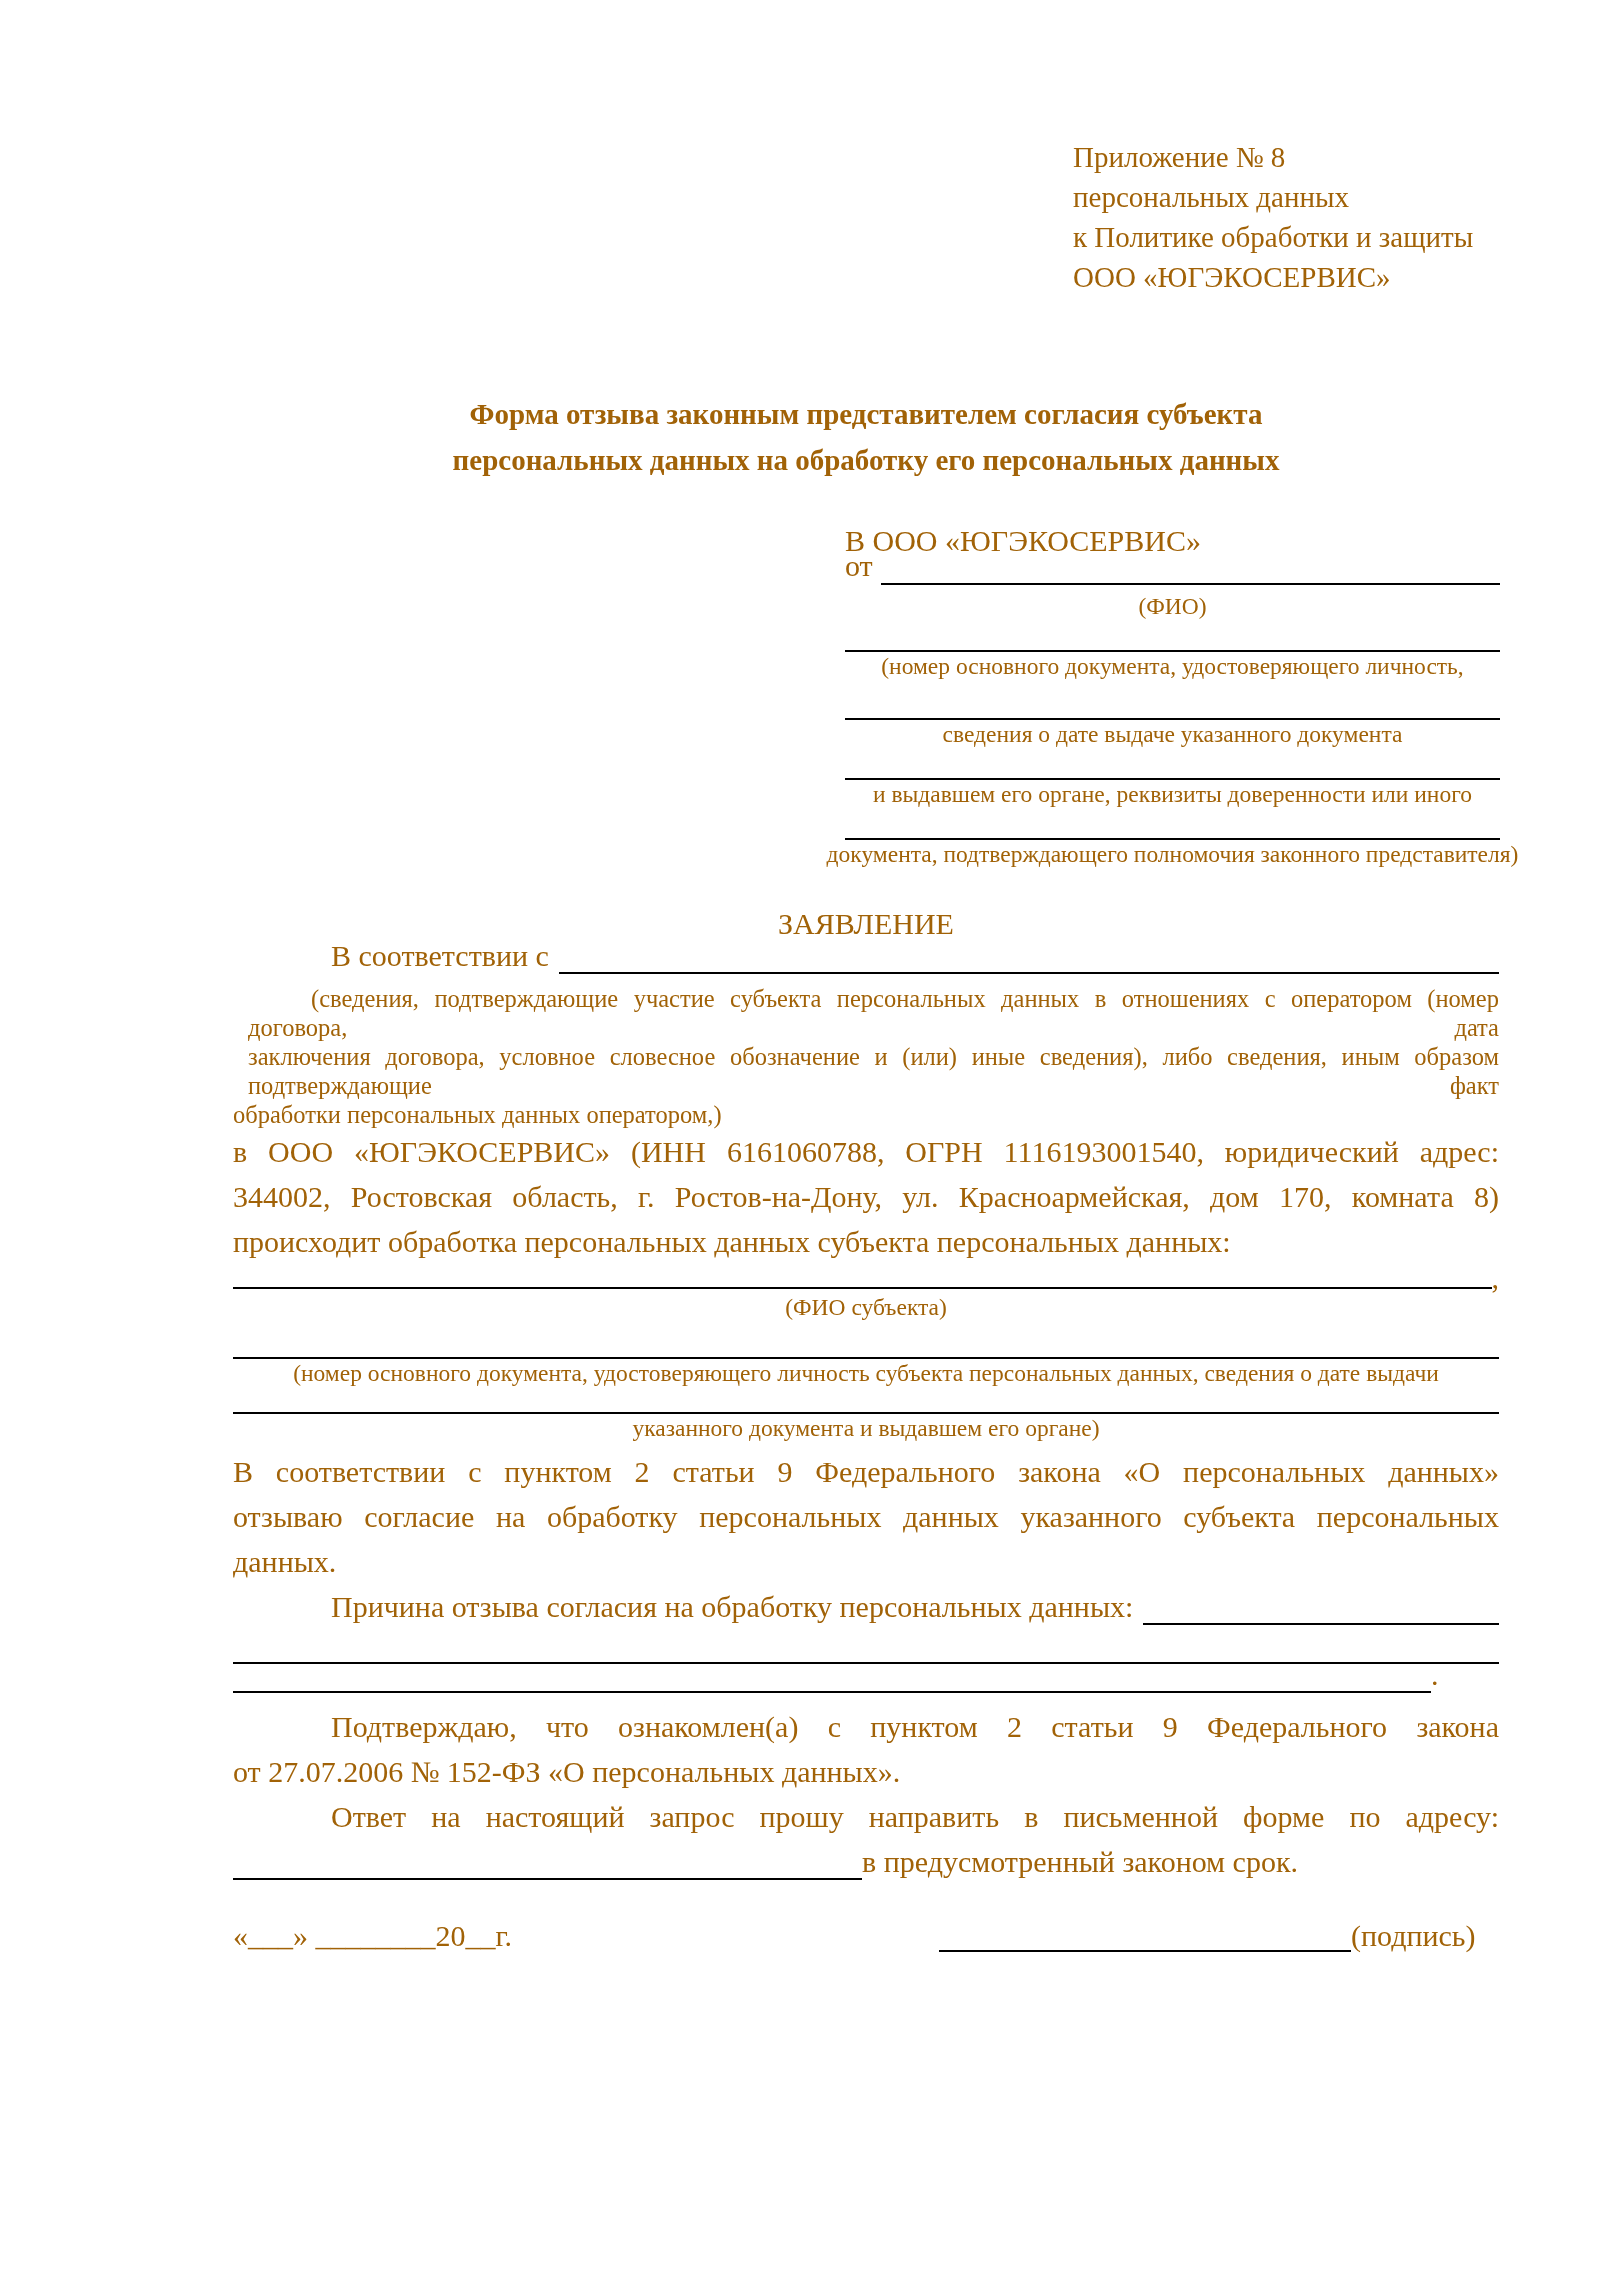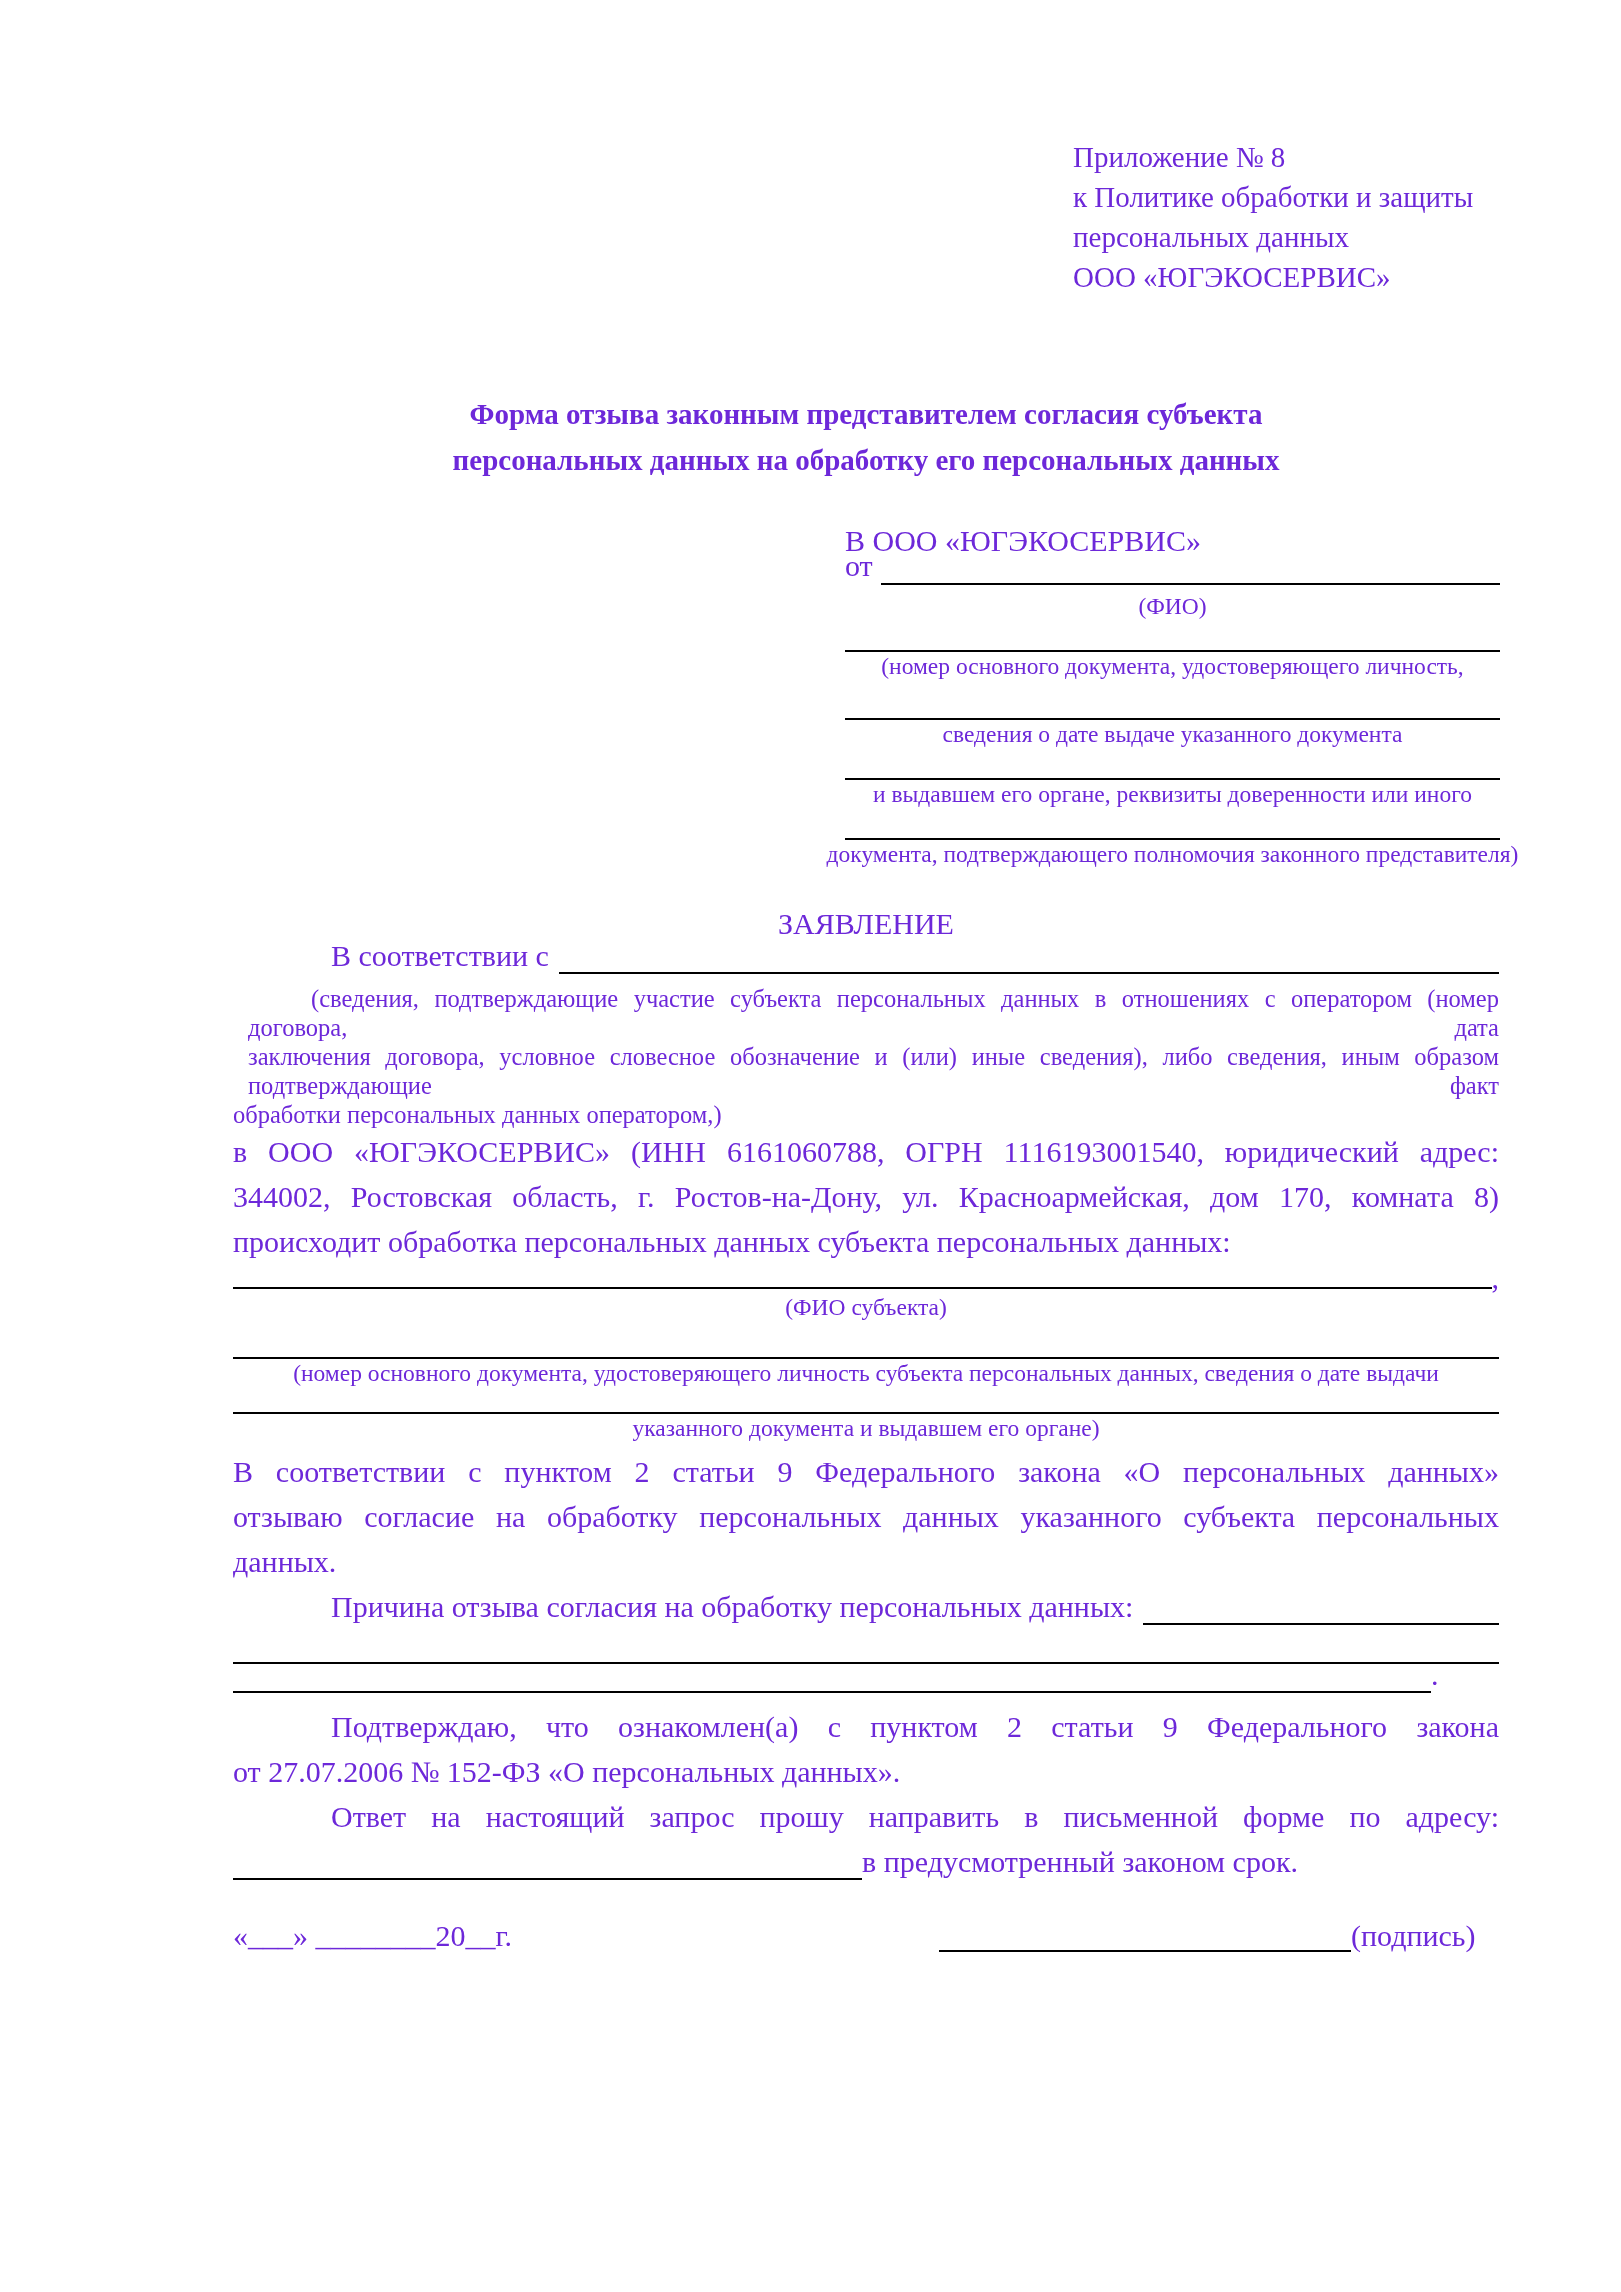--- a/index.html
+++ b/index.html
@@ -1,17 +1,17 @@
 <!DOCTYPE html>
 <html><head>
 <meta charset="utf-8">
 <style>
   html,body{margin:0;padding:0;background:#888;}
   .page{
-    width:1621px;height:2293px;background:#fff;color:#6d28d9;
+    width:1621px;height:2293px;background:#fff;color:#a16207;
     font-family:"Liberation Serif","DejaVu Serif",serif;
     font-size:30px;line-height:45px;
     box-sizing:border-box;position:relative;
     padding:137px 122px 0 233px;
     margin:0 auto;
   }
   
   .appendix{margin-left:840px;font-size:29px;line-height:40px;}
   
   .doc-title{margin-top:94px;text-align:center;font-weight:bold;font-size:29px;line-height:46px;}
@@ -55,22 +55,22 @@
   .sig-part{margin-left:auto;margin-right:23.5px;display:flex;align-items:flex-end;white-space:nowrap;}
   .sig-line{width:412px;border-bottom:2.9px solid #000;margin-bottom:5.9px;}
 </style>
 </head>
 <body>
 
 <div class="page">
 
   <div class="appendix">
     <div>Приложение № 8</div>
+    <div>персональных данных</div>
     <div>к Политике обработки и защиты</div>
-    <div>персональных данных</div>
     <div>ООО «ЮГЭКОСЕРВИС»</div>
   </div>
 
   <div class="doc-title">
     <div>Форма отзыва законным представителем согласия субъекта</div>
     <div>персональных данных на обработку его персональных данных</div>
   </div>
 
   <div class="addressee">
     <div class="addr-to">В ООО «ЮГЭКОСЕРВИС»</div>

